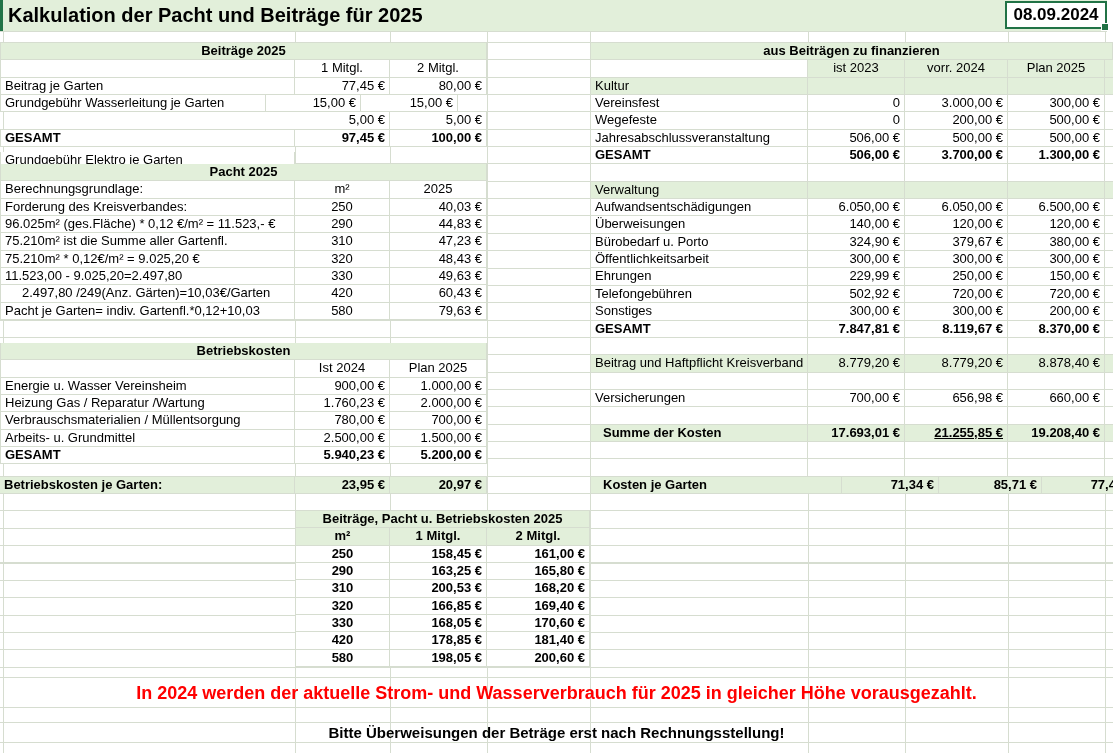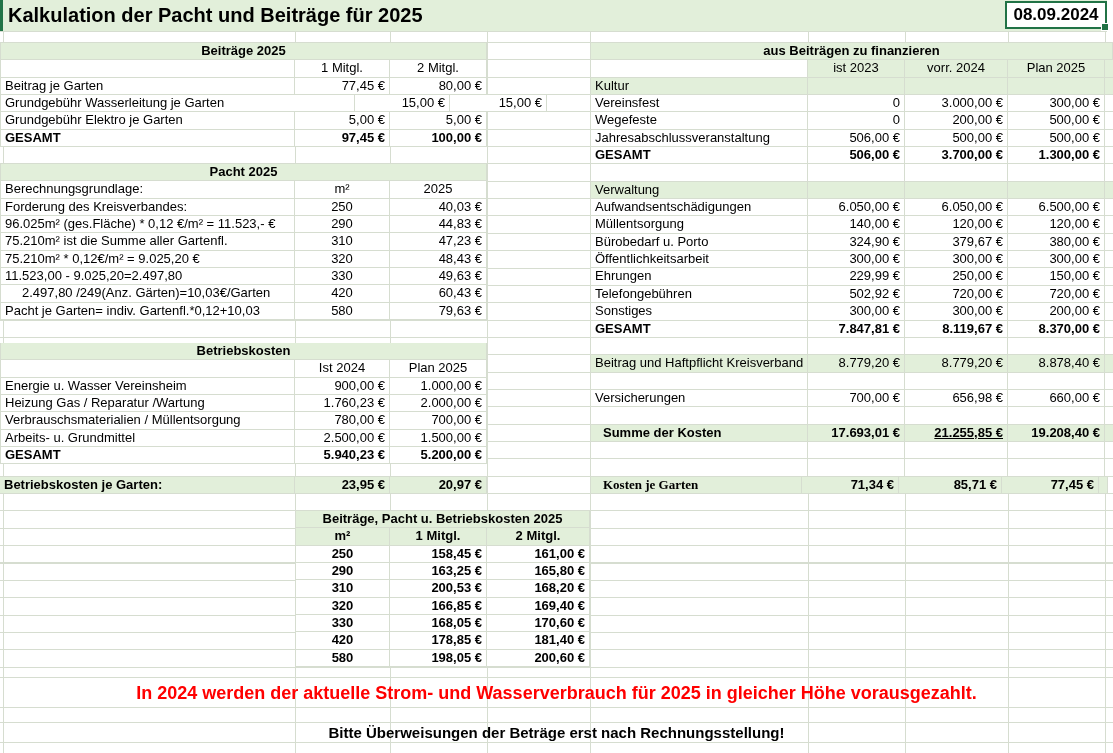--- a/index.html
+++ b/index.html
@@ -97,26 +97,26 @@
         <div class="cell  bl" style="width: 295px;"></div>
         <div class="cell c" style="width: 95px;">1 Mitgl.</div>
         <div class="cell c" style="width: 97px;">2 Mitgl.</div>
       </div>
       <div class="row">
         <div class="cell  bl" style="width: 295px;">Beitrag je Garten</div>
         <div class="cell r" style="width: 95px;">77,45 €</div>
         <div class="cell r" style="width: 97px;">80,00 €</div>
       </div>
       <div class="row">
-        <div class="cell  bl" style="width: 355px;">Grundgebühr Wasserleitung je Garten</div>
+        <div class="cell  bl" style="width: 266px;">Grundgebühr Wasserleitung je Garten</div>
         <div class="cell r" style="width: 95px;">15,00 €</div>
         <div class="cell r" style="width: 97px;">15,00 €</div>
       </div>
       <div class="row">
-        <div class="cell  bl" style="width: 295px;">Grundgebühr Elektro je Garten</div>
+        <div class="cell  bl" style="width: 295px; margin-top: 40px;">Grundgebühr Elektro je Garten</div>
         <div class="cell r" style="width: 95px;">5,00 €</div>
         <div class="cell r" style="width: 97px;">5,00 €</div>
       </div>
       <div class="row">
         <div class="cell  b bl" style="width: 295px;">GESAMT</div>
         <div class="cell r b" style="width: 95px;">97,45 €</div>
         <div class="cell r b" style="width: 97px;">100,00 €</div>
       </div>
     </div>
   <div class="tbl" id="tbl-pacht" style="left:0;top:164px">
@@ -260,21 +260,21 @@
         <div class="cell g" style="width: 8px;"></div>
       </div>
       <div class="row">
         <div class="cell bl" style="width: 218px;">Aufwandsentschädigungen</div>
         <div class="cell r" style="width: 97px;">6.050,00 €</div>
         <div class="cell r" style="width: 103px;">6.050,00 €</div>
         <div class="cell r" style="width: 97px;">6.500,00 €</div>
         <div class="cell" style="width: 8px;"></div>
       </div>
       <div class="row">
-        <div class="cell bl" style="width: 218px;">Müllentsorgung</div>
+        <div class="cell bl" style="width: 218px;">Überweisungen</div>
         <div class="cell r" style="width: 97px;">140,00 €</div>
         <div class="cell r" style="width: 103px;">120,00 €</div>
         <div class="cell r" style="width: 97px;">120,00 €</div>
         <div class="cell" style="width: 8px;"></div>
       </div>
       <div class="row">
         <div class="cell bl" style="width: 218px;">Bürobedarf u. Porto</div>
         <div class="cell r" style="width: 97px;">324,90 €</div>
         <div class="cell r" style="width: 103px;">379,67 €</div>
         <div class="cell r" style="width: 97px;">380,00 €</div>
@@ -365,21 +365,21 @@
         <div class="cell" style="width: 8px;"></div>
       </div>
       <div class="row">
         <div class="cell bl" style="width: 218px;"></div>
         <div class="cell r" style="width: 97px;"></div>
         <div class="cell r" style="width: 103px;"></div>
         <div class="cell r" style="width: 97px;"></div>
         <div class="cell" style="width: 8px;"></div>
       </div>
       <div class="row">
-        <div class="cell bl g b ind" style="width: 212px; font-family: Liberation Serif, serif;">Kosten je Garten</div>
+        <div class="cell bl g b ind" style="width: 252px;">Kosten je Garten</div>
         <div class="cell r g b" style="width: 97px;">71,34 €</div>
         <div class="cell r g b" style="width: 103px;">85,71 €</div>
         <div class="cell r g b" style="width: 97px;">77,45 €</div>
         <div class="cell g" style="width: 8px;"></div>
       </div>
     </div>
   <div class="tbl" id="tbl-kombi" style="left:295px;top:511px">
       <div class="row">
         <div class="cell g b c bl" style="width: 295px;">Beiträge, Pacht u. Betriebskosten 2025</div>
       </div>

